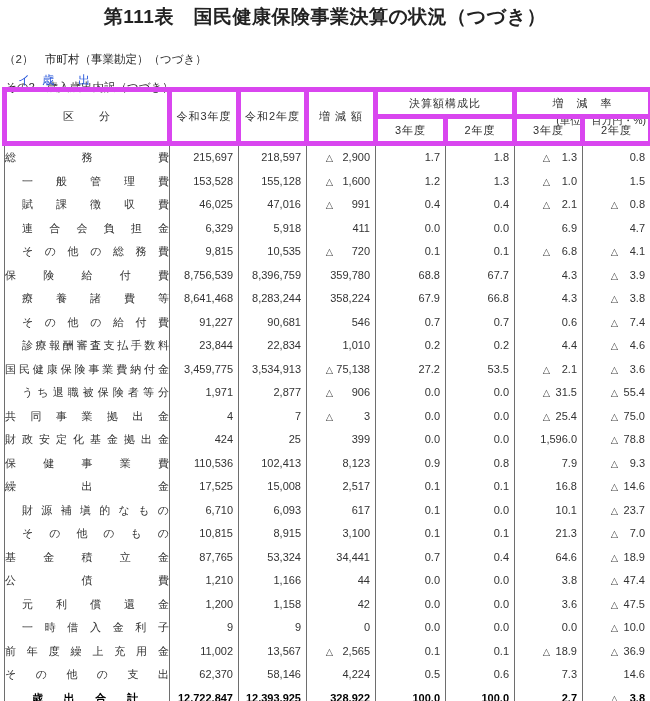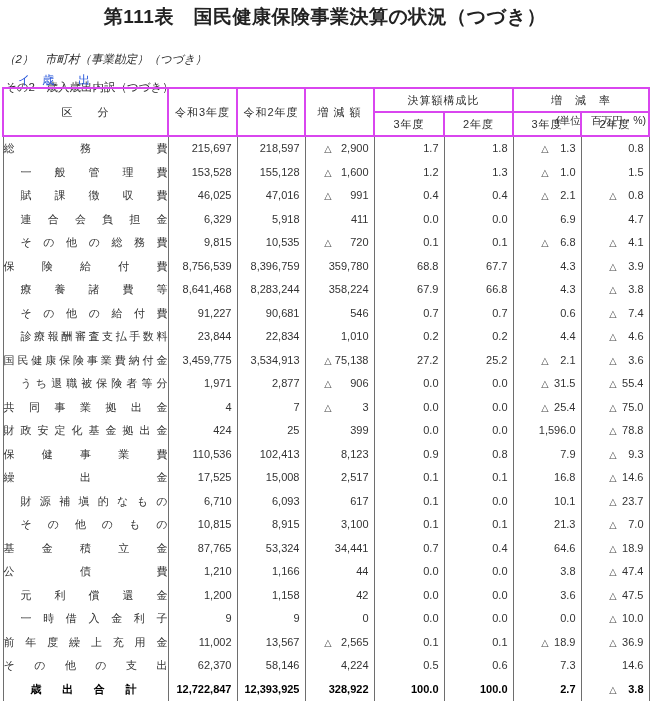--- a/index.html
+++ b/index.html
@@ -10,32 +10,32 @@
     -webkit-font-smoothing:antialiased;
   }
   .page{position:relative;width:650px;height:701px;background:#fff;overflow:hidden;}
 
   .title{
     position:absolute;top:4px;left:0;width:100%;
     text-align:center;font-size:19px;font-weight:bold;color:#222;
     letter-spacing:0.5px;
   }
   .sub1{position:absolute;top:32px;left:5px;font-size:11.5px;color:#2e2e2e;margin-top:48px;}
-  .sub2{position:absolute;top:52px;left:4px;font-size:11.5px;color:#2e2e2e;font-style:italic;}
+  .sub2{position:absolute;top:52px;left:4px;font-size:11.5px;color:#2e2e2e;}
   .section-label{position:absolute;top:72px;left:18px;font-size:12px;color:#1d4ed8;}
   .unit-note{position:absolute;top:74px;right:4px;font-size:10.5px;color:#2e2e2e;margin-top:40px;}
 
   table.main{
     position:absolute;top:87px;left:2px;
     width:646px;border-collapse:collapse;table-layout:fixed;
     border:1px solid #6e6e6e;
     font-size:11px;color:#333;
   }
   table.main thead th{
-    border:2px solid #d946ef;
+    border:5px solid #d946ef;
     font-weight:normal;font-size:11px;color:#2e2e2e;
     vertical-align:middle;
     height:22px;padding:0;letter-spacing:1px;
   }
   th.group{letter-spacing:2px;}
   table.main tbody td{
     border-left:1px solid #6e6e6e;border-right:1px solid #6e6e6e;
     height:23.5px;padding:0;vertical-align:middle;
   }
   td.label{padding-left:7px;padding-right:8px;}
@@ -616,21 +616,21 @@
           </td>
           <td class="num-td pct">
             <div class="cw">
               <span class="tri"></span>
               <span class="nv">27.2</span>
             </div>
           </td>
           <td class="num-td pct">
             <div class="cw">
               <span class="tri"></span>
-              <span class="nv">25.2</span>
+              <span class="nv">53.5</span>
             </div>
           </td>
           <td class="num-td pct">
             <div class="cw">
               <span class="tri">△</span>
               <span class="nv">2.1</span>
             </div>
           </td>
           <td class="num-td pct">
             <div class="cw">

